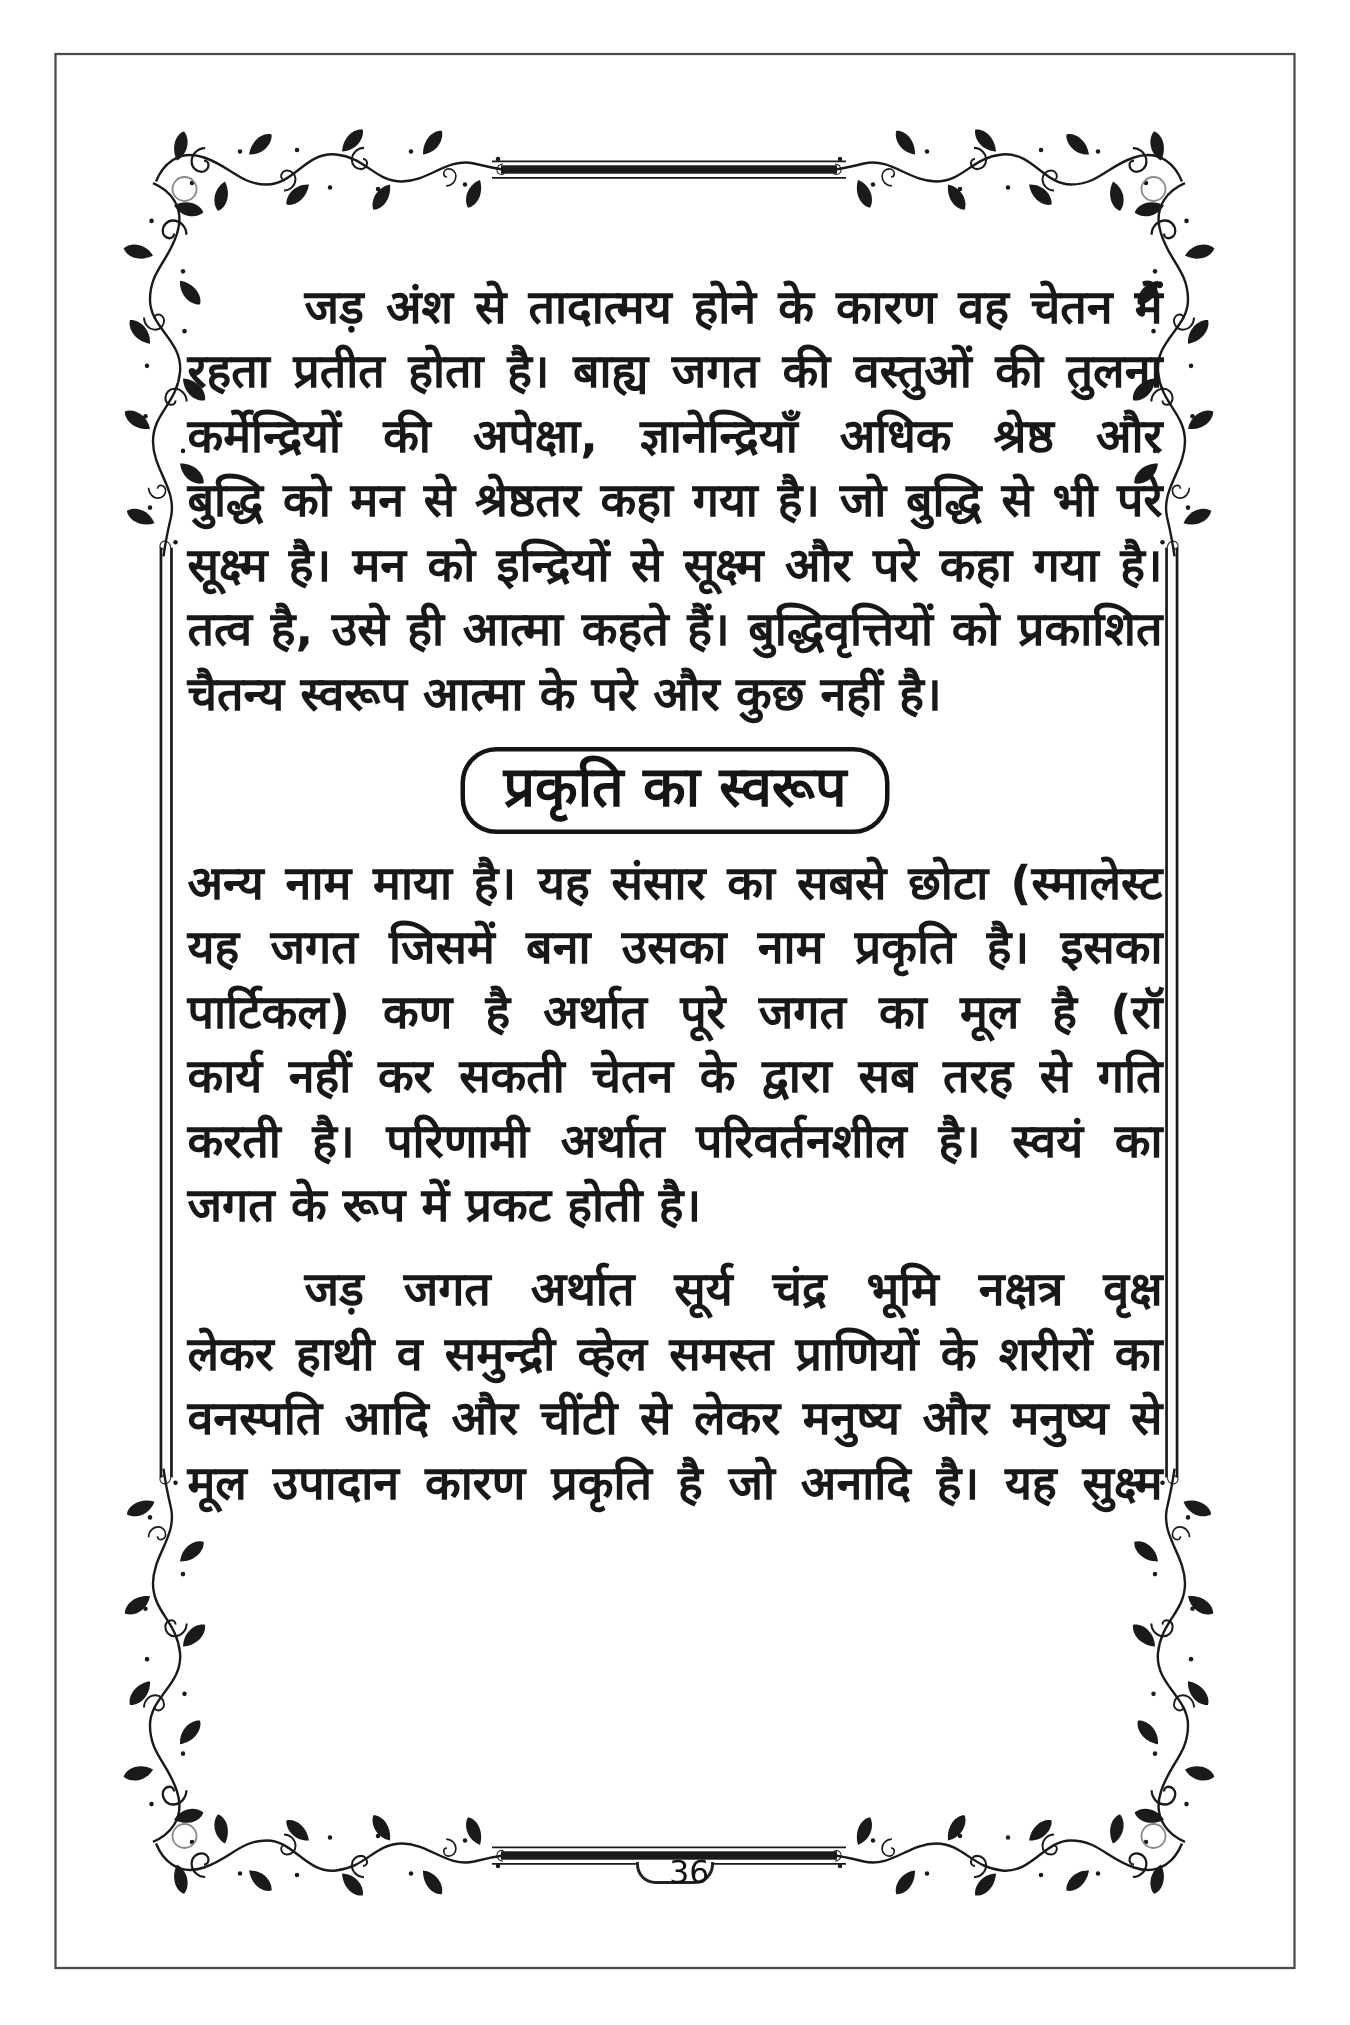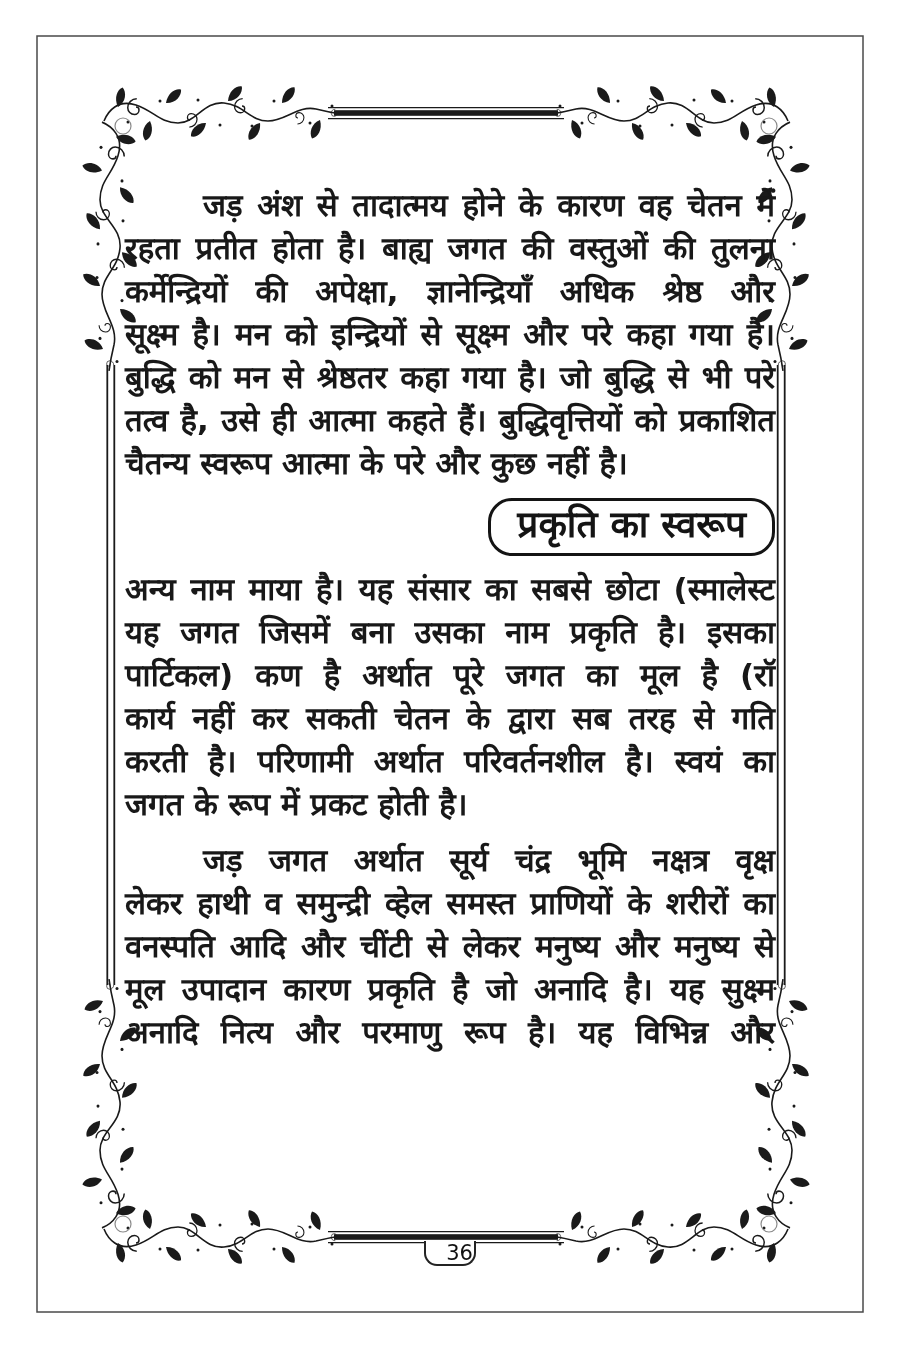--- a/index.html
+++ b/index.html
@@ -20,36 +20,36 @@
     font-weight:700;
     font-size:31px;
     line-height:43px;
     margin-top:40px;
   }
   .para { margin-bottom:13px; }
   .line { text-align:justify; text-align-last:justify; -moz-text-align-last:justify; }
   .line.endline { text-align-last:left; -moz-text-align-last:left; }
   .line.indent { padding-left:78px; }
 
-  .heading-row { text-align:right; margin:6px 0 12px; }
+  .heading-row { text-align:center; margin:6px 0 12px; }
   .heading-box {
     display:inline-block;
     border:3px solid #141414;
     border-radius:24px;
     padding:1px 26px 5px 26px;
     font-size:37px;
     line-height:46px;
     font-weight:700;
     color:#141414;
   }
 
   .page-number-tab {
     position:absolute;
     left:424px; top:1241px;
-    width:52px; height:25px;
+    width:52px; height:15px;
     border:2px solid #232323;
     border-top:none;
     border-radius:0 0 13px 13px;
     background:#fff;
     display:flex; align-items:center; justify-content:center;
     font-size:21px;
     font-weight:400;
     color:#111;
     padding-left:19px;
   }
@@ -116,40 +116,39 @@
       <line x1="784.7" y1="365" x2="784.7" y2="985" stroke-width="1.8"></line>
       <line x1="777.7" y1="365" x2="777.7" y2="985" stroke-width="1.8"></line>
     </g>
   </svg>
 
   <main class="text-flow">
       <div class="para">
         <div class="line indent">जड़ अंश से तादात्मय होने के कारण वह चेतन में</div>
         <div class="line">रहता प्रतीत होता है। बाह्य जगत की वस्तुओं की तुलना</div>
         <div class="line">कर्मेन्द्रियों की अपेक्षा, ज्ञानेन्द्रियाँ अधिक श्रेष्ठ और</div>
+        <div class="line">बुद्धि को मन से श्रेष्ठतर कहा गया है। जो बुद्धि से भी परे</div>
         <div class="line">सूक्ष्म है। मन को इन्द्रियों से सूक्ष्म और परे कहा गया है।</div>
-        <div class="line">बुद्धि को मन से श्रेष्ठतर कहा गया है। जो बुद्धि से भी परे</div>
         <div class="line">तत्व है, उसे ही आत्मा कहते हैं। बुद्धिवृत्तियों को प्रकाशित</div>
         <div class="line endline">चैतन्य स्वरूप आत्मा के परे और कुछ नहीं है।</div>
       </div>
       <div class="heading-row"><div class="heading-box"><span>प्रकृति का स्वरूप</span></div></div>
       <div class="para">
         <div class="line">अन्य नाम माया है। यह संसार का सबसे छोटा (स्मालेस्ट</div>
         <div class="line">यह जगत जिसमें बना उसका नाम प्रकृति है। इसका</div>
         <div class="line">पार्टिकल) कण है अर्थात पूरे जगत का मूल है (रॉ</div>
         <div class="line">कार्य नहीं कर सकती चेतन के द्वारा सब तरह से गति</div>
         <div class="line">करती है। परिणामी अर्थात परिवर्तनशील है। स्वयं का</div>
         <div class="line endline">जगत के रूप में प्रकट होती है।</div>
       </div>
       <div class="para">
         <div class="line indent">जड़ जगत अर्थात सूर्य चंद्र भूमि नक्षत्र वृक्ष</div>
         <div class="line">लेकर हाथी व समुन्द्री व्हेल समस्त प्राणियों के शरीरों का</div>
         <div class="line">वनस्पति आदि और चींटी से लेकर मनुष्य और मनुष्य से</div>
         <div class="line">मूल उपादान कारण प्रकृति है जो अनादि है। यह सुक्ष्म</div>
-        <div class="line">अनादि नित्य और परमाणु रूप है। यह विभिन्न और</div>
       </div>
     </main>
 
   <div class="page-number-tab">
     <span>36</span>
   </div>
 
 </div>
 
 </body></html>

